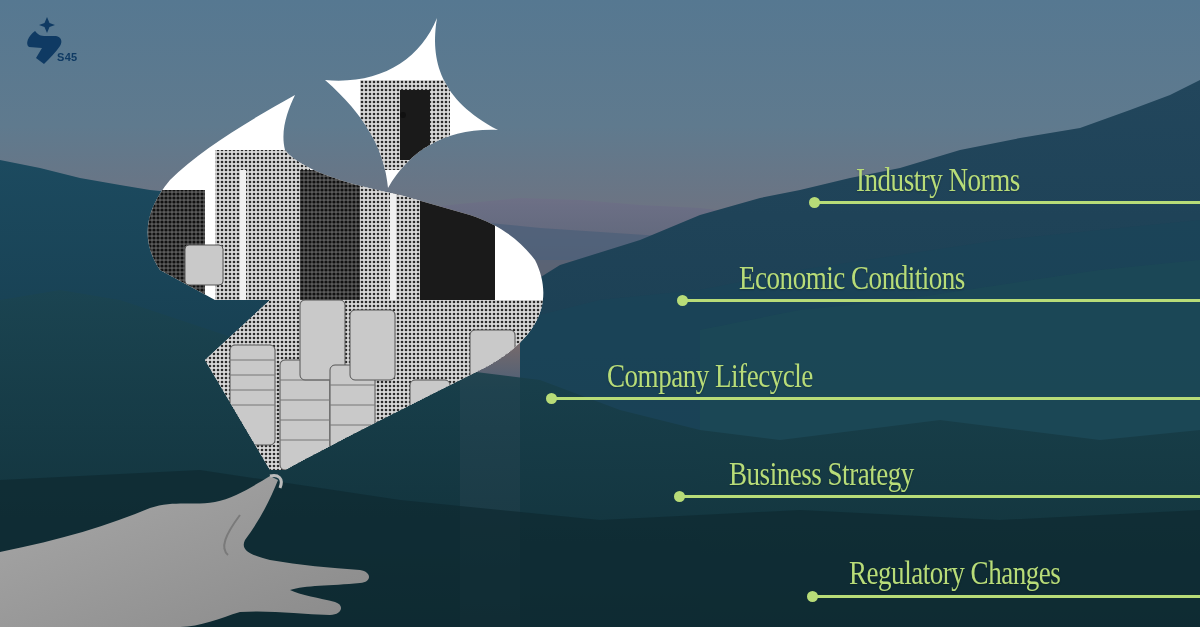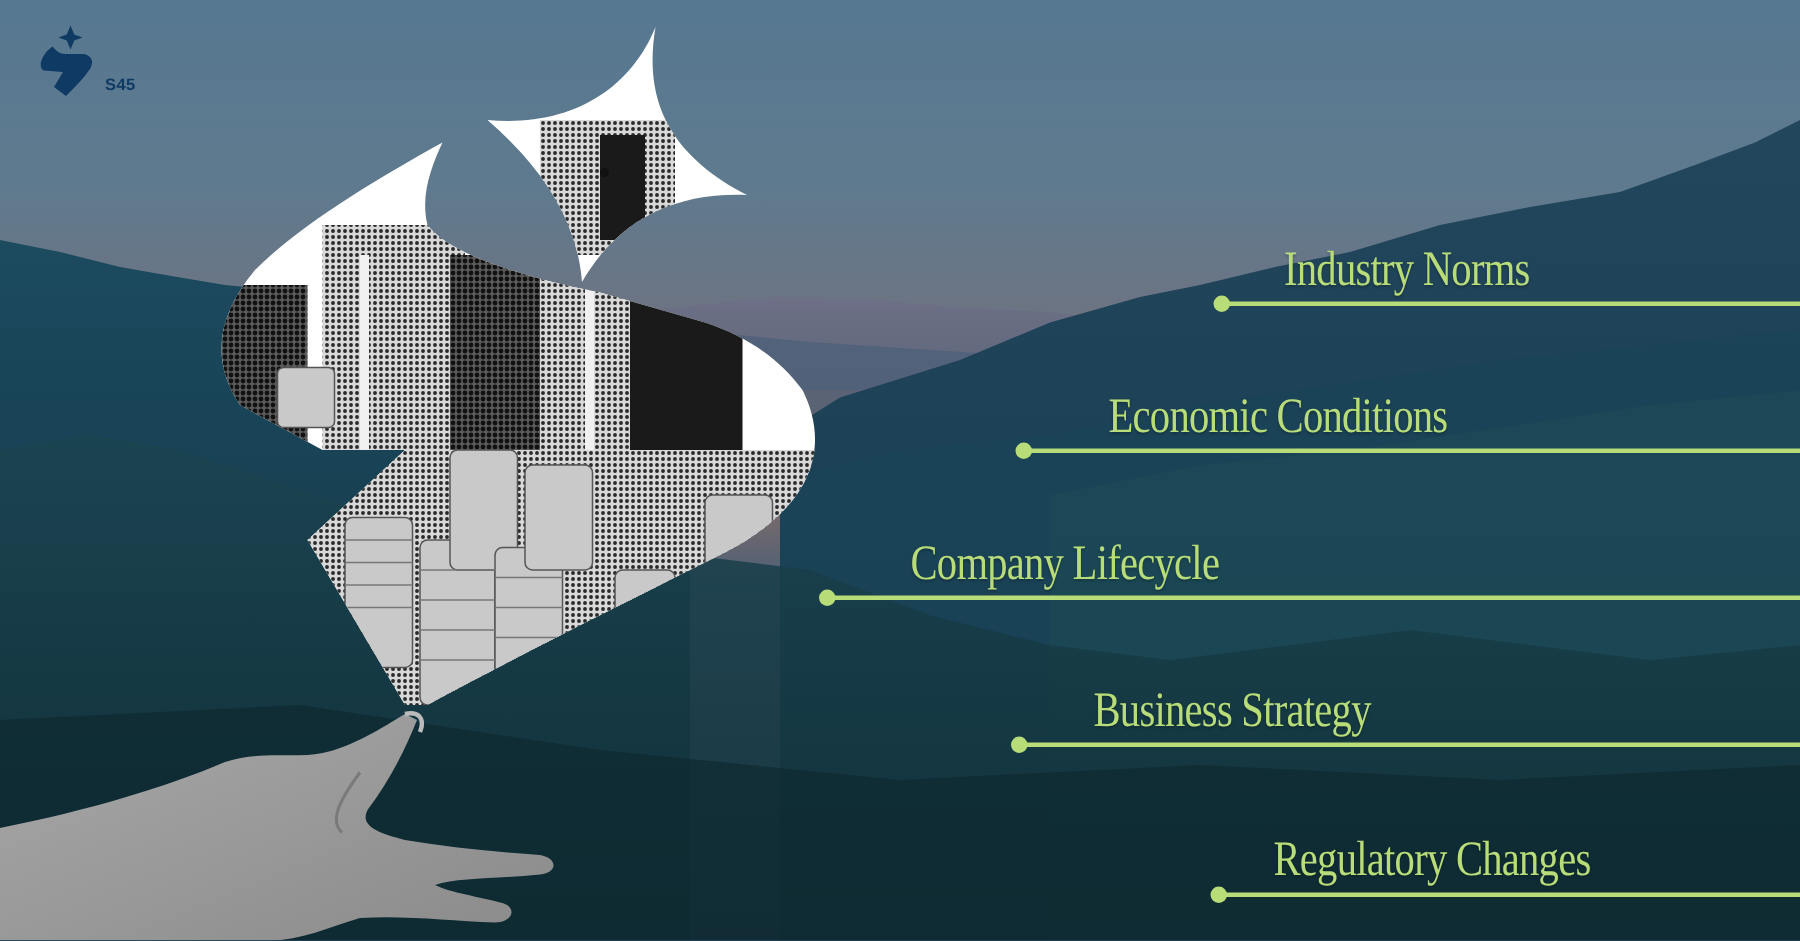--- a/index.html
+++ b/index.html
@@ -1,21 +1,21 @@
 <!DOCTYPE html>
 <html><head>
 <meta charset="utf-8">
 <style>
   html,body{margin:0;padding:0;}
   body{width:1200px;height:627px;overflow:hidden;position:relative;background:#1d4155;}
   .scene{position:absolute;inset:0;overflow:hidden;}
   .sky{position:absolute;inset:0;background:linear-gradient(180deg,#567891 0%,#5f7a8e 20%,#6c7483 33%,#8a6f63 42%,#9a6d4c 48%,#7b6b6a 54%,#4b5f77 62%);}
   svg.bg{position:absolute;left:0;top:0;}
   .logo{position:absolute;left:22px;top:14px;width:50px;height:52px;}
-  .logo-text{position:absolute;left:57px;top:51px;font:bold 11px "Liberation Sans",sans-serif;color:#0f3a63;letter-spacing:0.3px;margin-left:13px;}
+  .logo-text{position:absolute;left:57px;top:51px;font:bold 11px "Liberation Sans",sans-serif;color:#0f3a63;letter-spacing:0.3px;}
   .label{position:absolute;font-family:"Liberation Serif",serif;color:#b8dc78;font-size:33px;line-height:1;letter-spacing:-0.6px;transform:scaleX(0.82);transform-origin:left center;white-space:nowrap;text-shadow:0 1px 2px rgba(0,0,0,0.25);}
   .leader{position:absolute;height:3px;background:#b8dc78;right:0;}
   .dot{position:absolute;width:11px;height:11px;border-radius:50%;background:#b8dc78;}
 </style>
 </head>
 <body>
 
 <div class="scene">
   <div class="sky"></div>
   <svg class="bg" width="1200" height="627" viewBox="0 0 1200 627">

